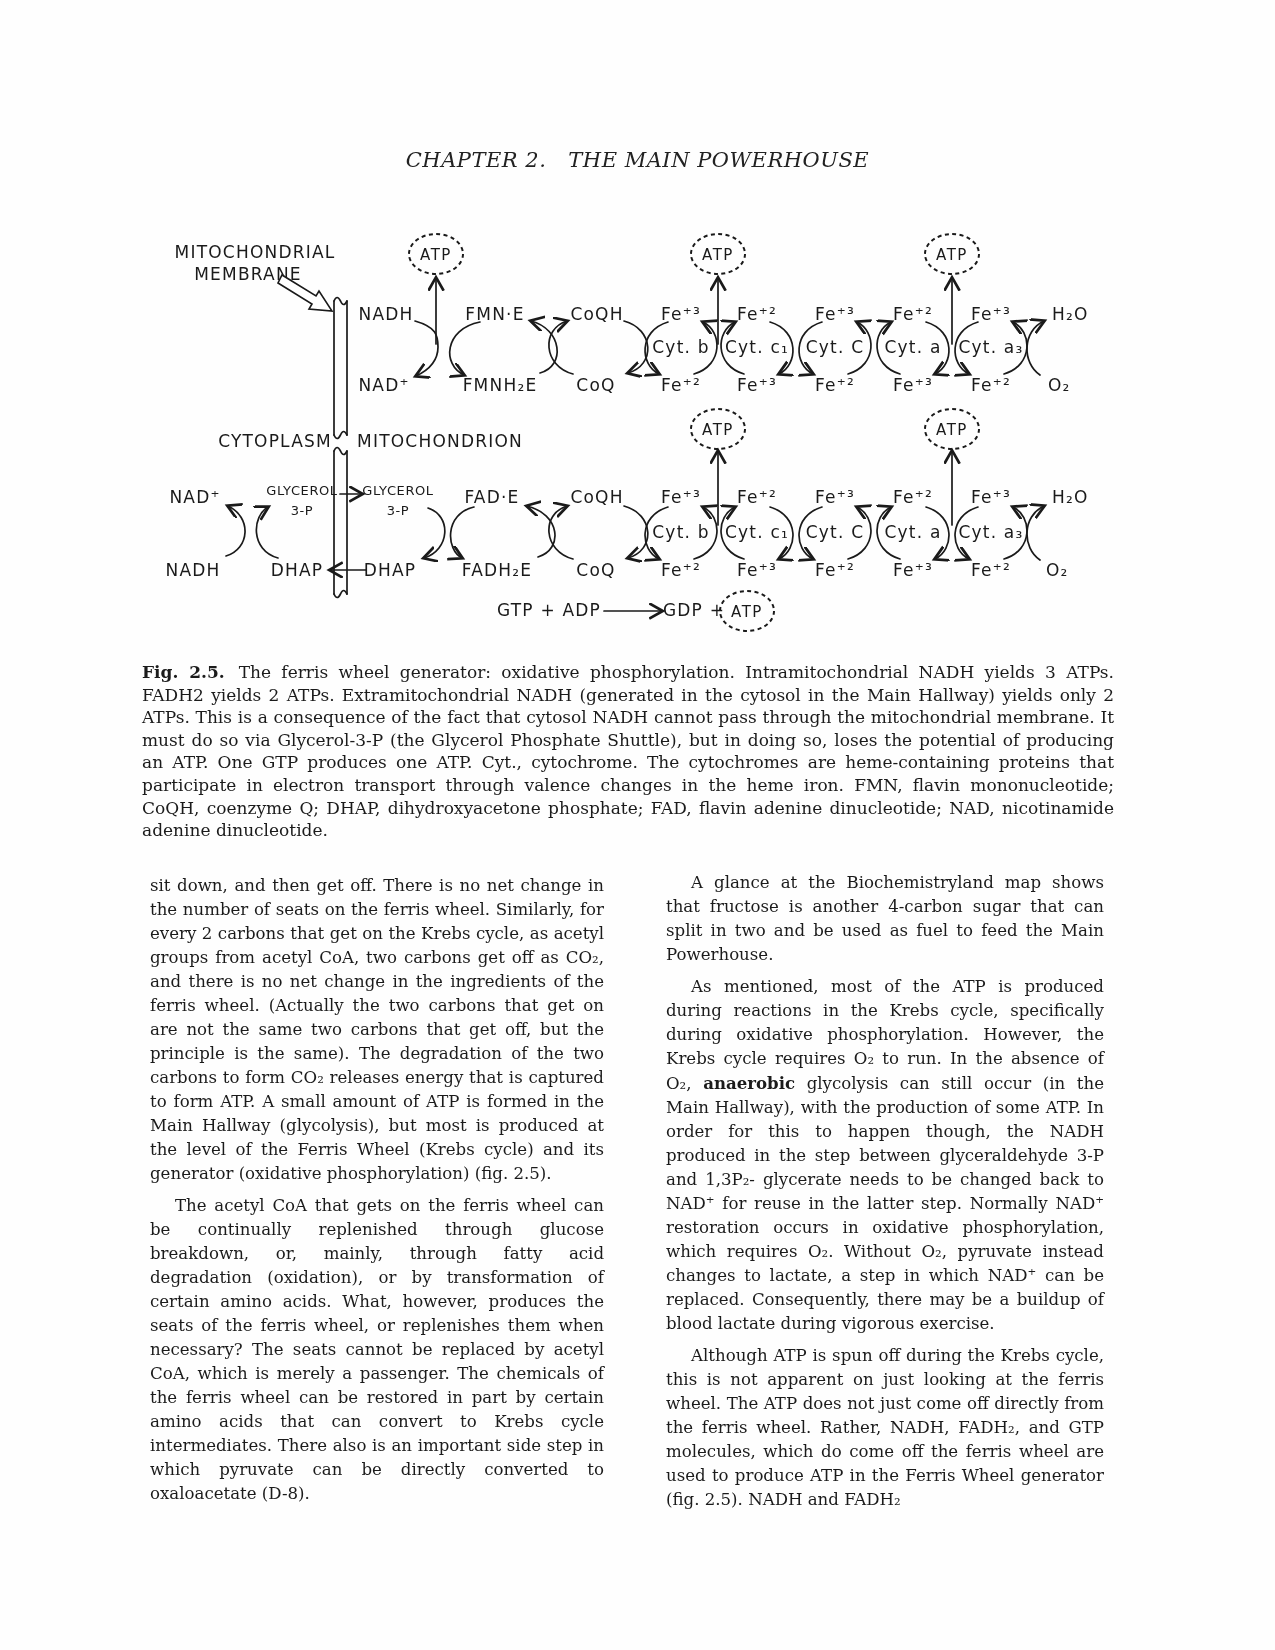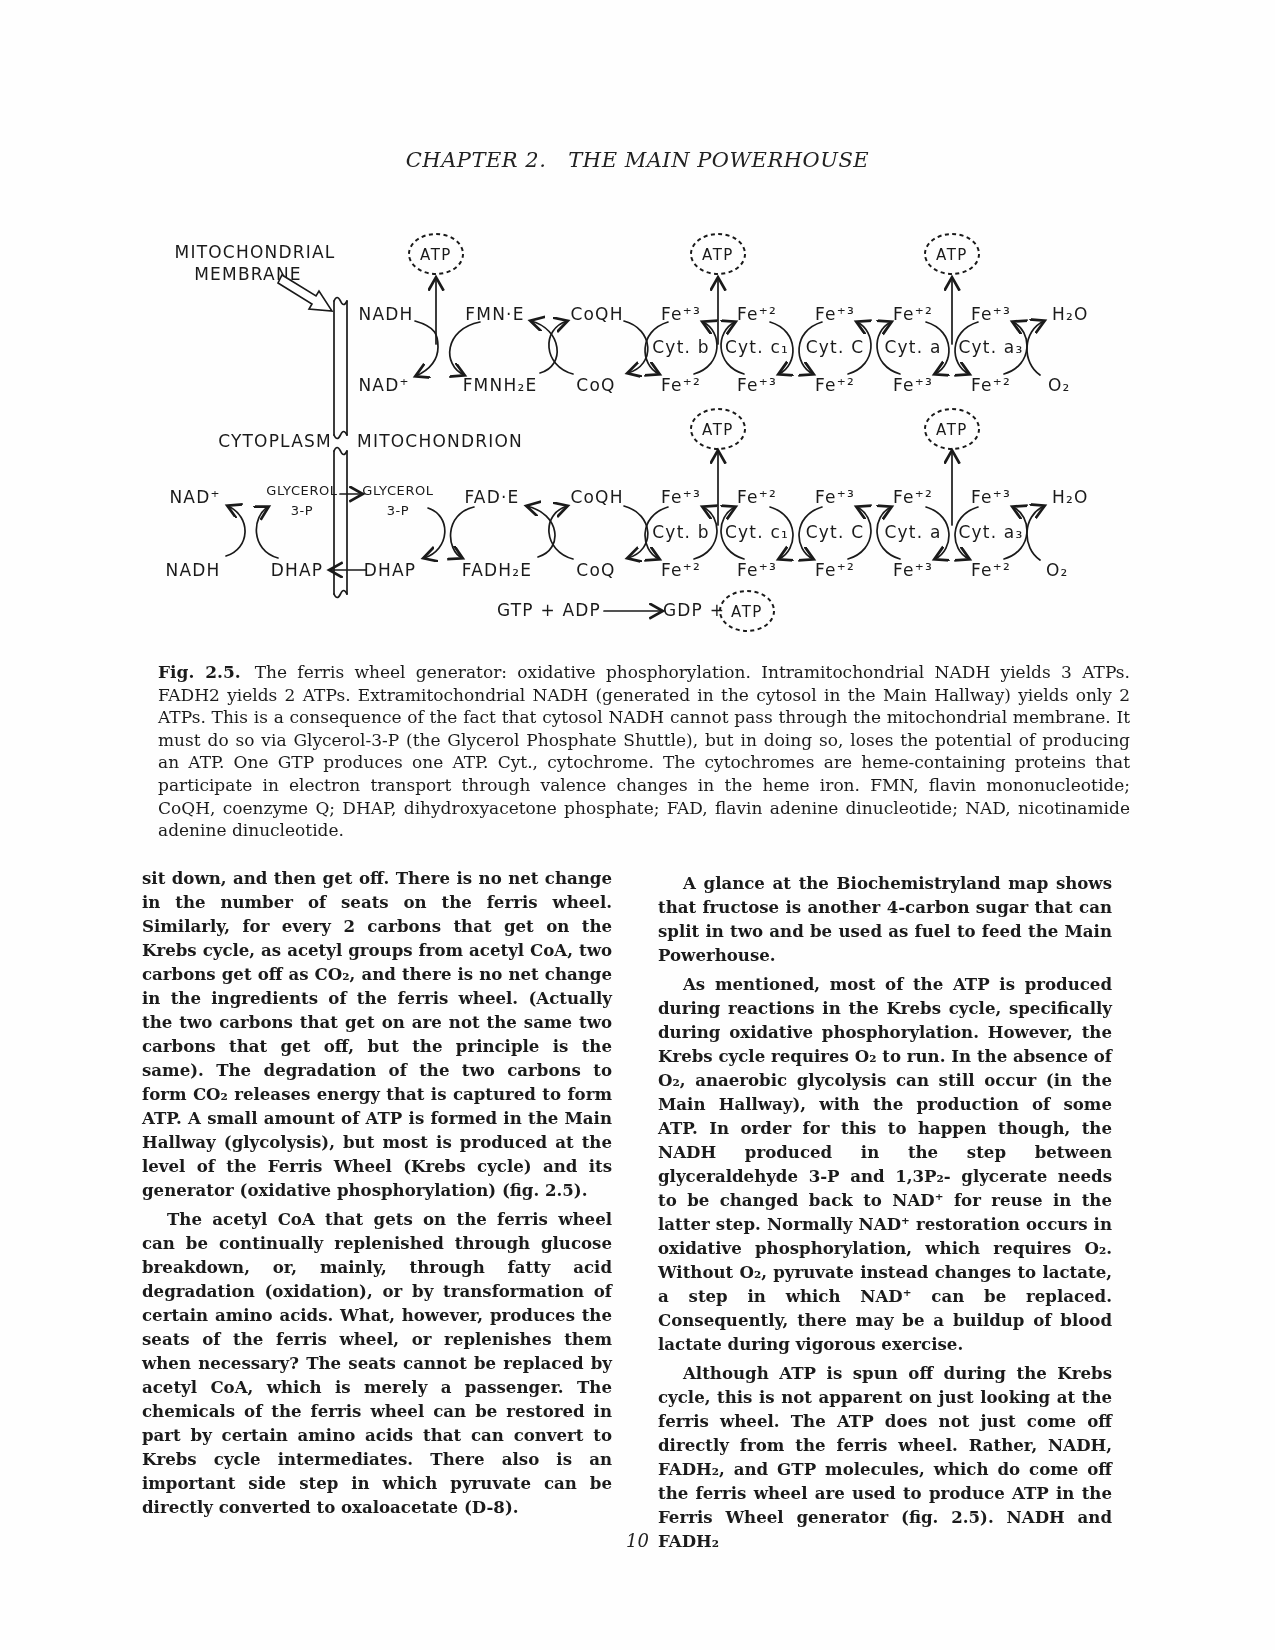--- a/index.html
+++ b/index.html
@@ -14,29 +14,29 @@
   .dl{font-family:"DejaVu Sans", sans-serif;font-size:17px;letter-spacing:1.2px;fill:#1a1a1a;
       text-anchor:middle;dominant-baseline:middle;}
   .dls{font-family:"DejaVu Sans", sans-serif;font-size:13px;letter-spacing:.6px;fill:#1a1a1a;
       text-anchor:middle;dominant-baseline:middle;}
   .dlw{text-anchor:start;}
   .atp{font-family:"DejaVu Sans", sans-serif;font-size:15px;letter-spacing:1.5px;fill:#1a1a1a;
       text-anchor:middle;dominant-baseline:middle;}
   .stroke{fill:none;stroke:#1a1a1a;stroke-width:1.7;stroke-linecap:round;}
   .burst{fill:none;stroke:#1a1a1a;stroke-width:2;stroke-dasharray:4 3.4;}
   
-  .caption{position:absolute;top:661px;left:158px;width:972px;
+  .caption{position:absolute;top:661px;left:142px;width:972px;
         font:17px/22.6px "DejaVu Serif", serif;text-align:justify;color:#1b1b1b;}
   .caption b{margin-right:14px;}
   
   .columns{position:absolute;top:866px;left:142px;width:970px;display:flex;gap:46px;}
   .col{font:16.6px/24px "DejaVu Serif", serif;text-align:justify;color:#1b1b1b;}
   .col.left{width:470px;}
   .col.right{width:454px;}
-  .col p{margin:0;font-weight:bold;}
+  .col p{margin:8px;}
   .col p.indent{text-indent:25px;margin-top:5px;}
   .pagenum{position:absolute;top:1530px;left:0;width:100%;text-align:center;
         font:italic 18px "DejaVu Serif", serif;color:#222;}
 </style>
 </head>
 <body>
 
 <div class="page">
 
   <div class="chapter-head">
@@ -207,15 +207,14 @@
       <p>sit down, and then get off. There is no net change in the number of seats on the ferris wheel. Similarly, for every 2 carbons that get on the Krebs cycle, as acetyl groups from acetyl CoA, two carbons get off as CO₂, and there is no net change in the ingredients of the ferris wheel. (Actually the two carbons that get on are not the same two carbons that get off, but the principle is the same). The degradation of the two carbons to form CO₂ releases energy that is captured to form ATP. A small amount of ATP is formed in the Main Hallway (glycolysis), but most is produced at the level of the Ferris Wheel (Krebs cycle) and its generator (oxidative phosphorylation) (fig. 2.5).</p>
       <p class="indent">The acetyl CoA that gets on the ferris wheel can be continually replenished through glucose breakdown, or, mainly, through fatty acid degradation (oxidation), or by transformation of certain amino acids. What, however, produces the seats of the ferris wheel, or replenishes them when necessary? The seats cannot be replaced by acetyl CoA, which is merely a passenger. The chemicals of the ferris wheel can be restored in part by certain amino acids that can convert to Krebs cycle intermediates. There also is an important side step in which pyruvate can be directly converted to oxaloacetate (D-8).</p>
     </div>
     <div class="col right">
       <p class="indent">A glance at the Biochemistryland map shows that fructose is another 4-carbon sugar that can split in two and be used as fuel to feed the Main Powerhouse.</p>
       <p class="indent"><span>As mentioned, most of the ATP is produced during reactions in the Krebs cycle, specifically during oxidative phosphorylation. However, the Krebs cycle requires O₂ to run. In the absence of O₂, </span><b>anaerobic</b><span> glycolysis can still occur (in the Main Hallway), with the production of some ATP. In order for this to happen though, the NADH produced in the step between glyceraldehyde 3-P and 1,3P₂- glycerate needs to be changed back to NAD⁺ for reuse in the latter step. Normally NAD⁺ restoration occurs in oxidative phosphorylation, which requires O₂. Without O₂, pyruvate instead changes to lactate, a step in which NAD⁺ can be replaced. Consequently, there may be a buildup of blood lactate during vigorous exercise.</span></p>
       <p class="indent">Although ATP is spun off during the Krebs cycle, this is not apparent on just looking at the ferris wheel. The ATP does not just come off directly from the ferris wheel. Rather, NADH, FADH₂, and GTP molecules, which do come off the ferris wheel are used to produce ATP in the Ferris Wheel generator (fig. 2.5). NADH and FADH₂</p>
     </div>
   </div>
 
-  <div class="pagenum">10</div>
 
 </div>
 
 </body></html>

